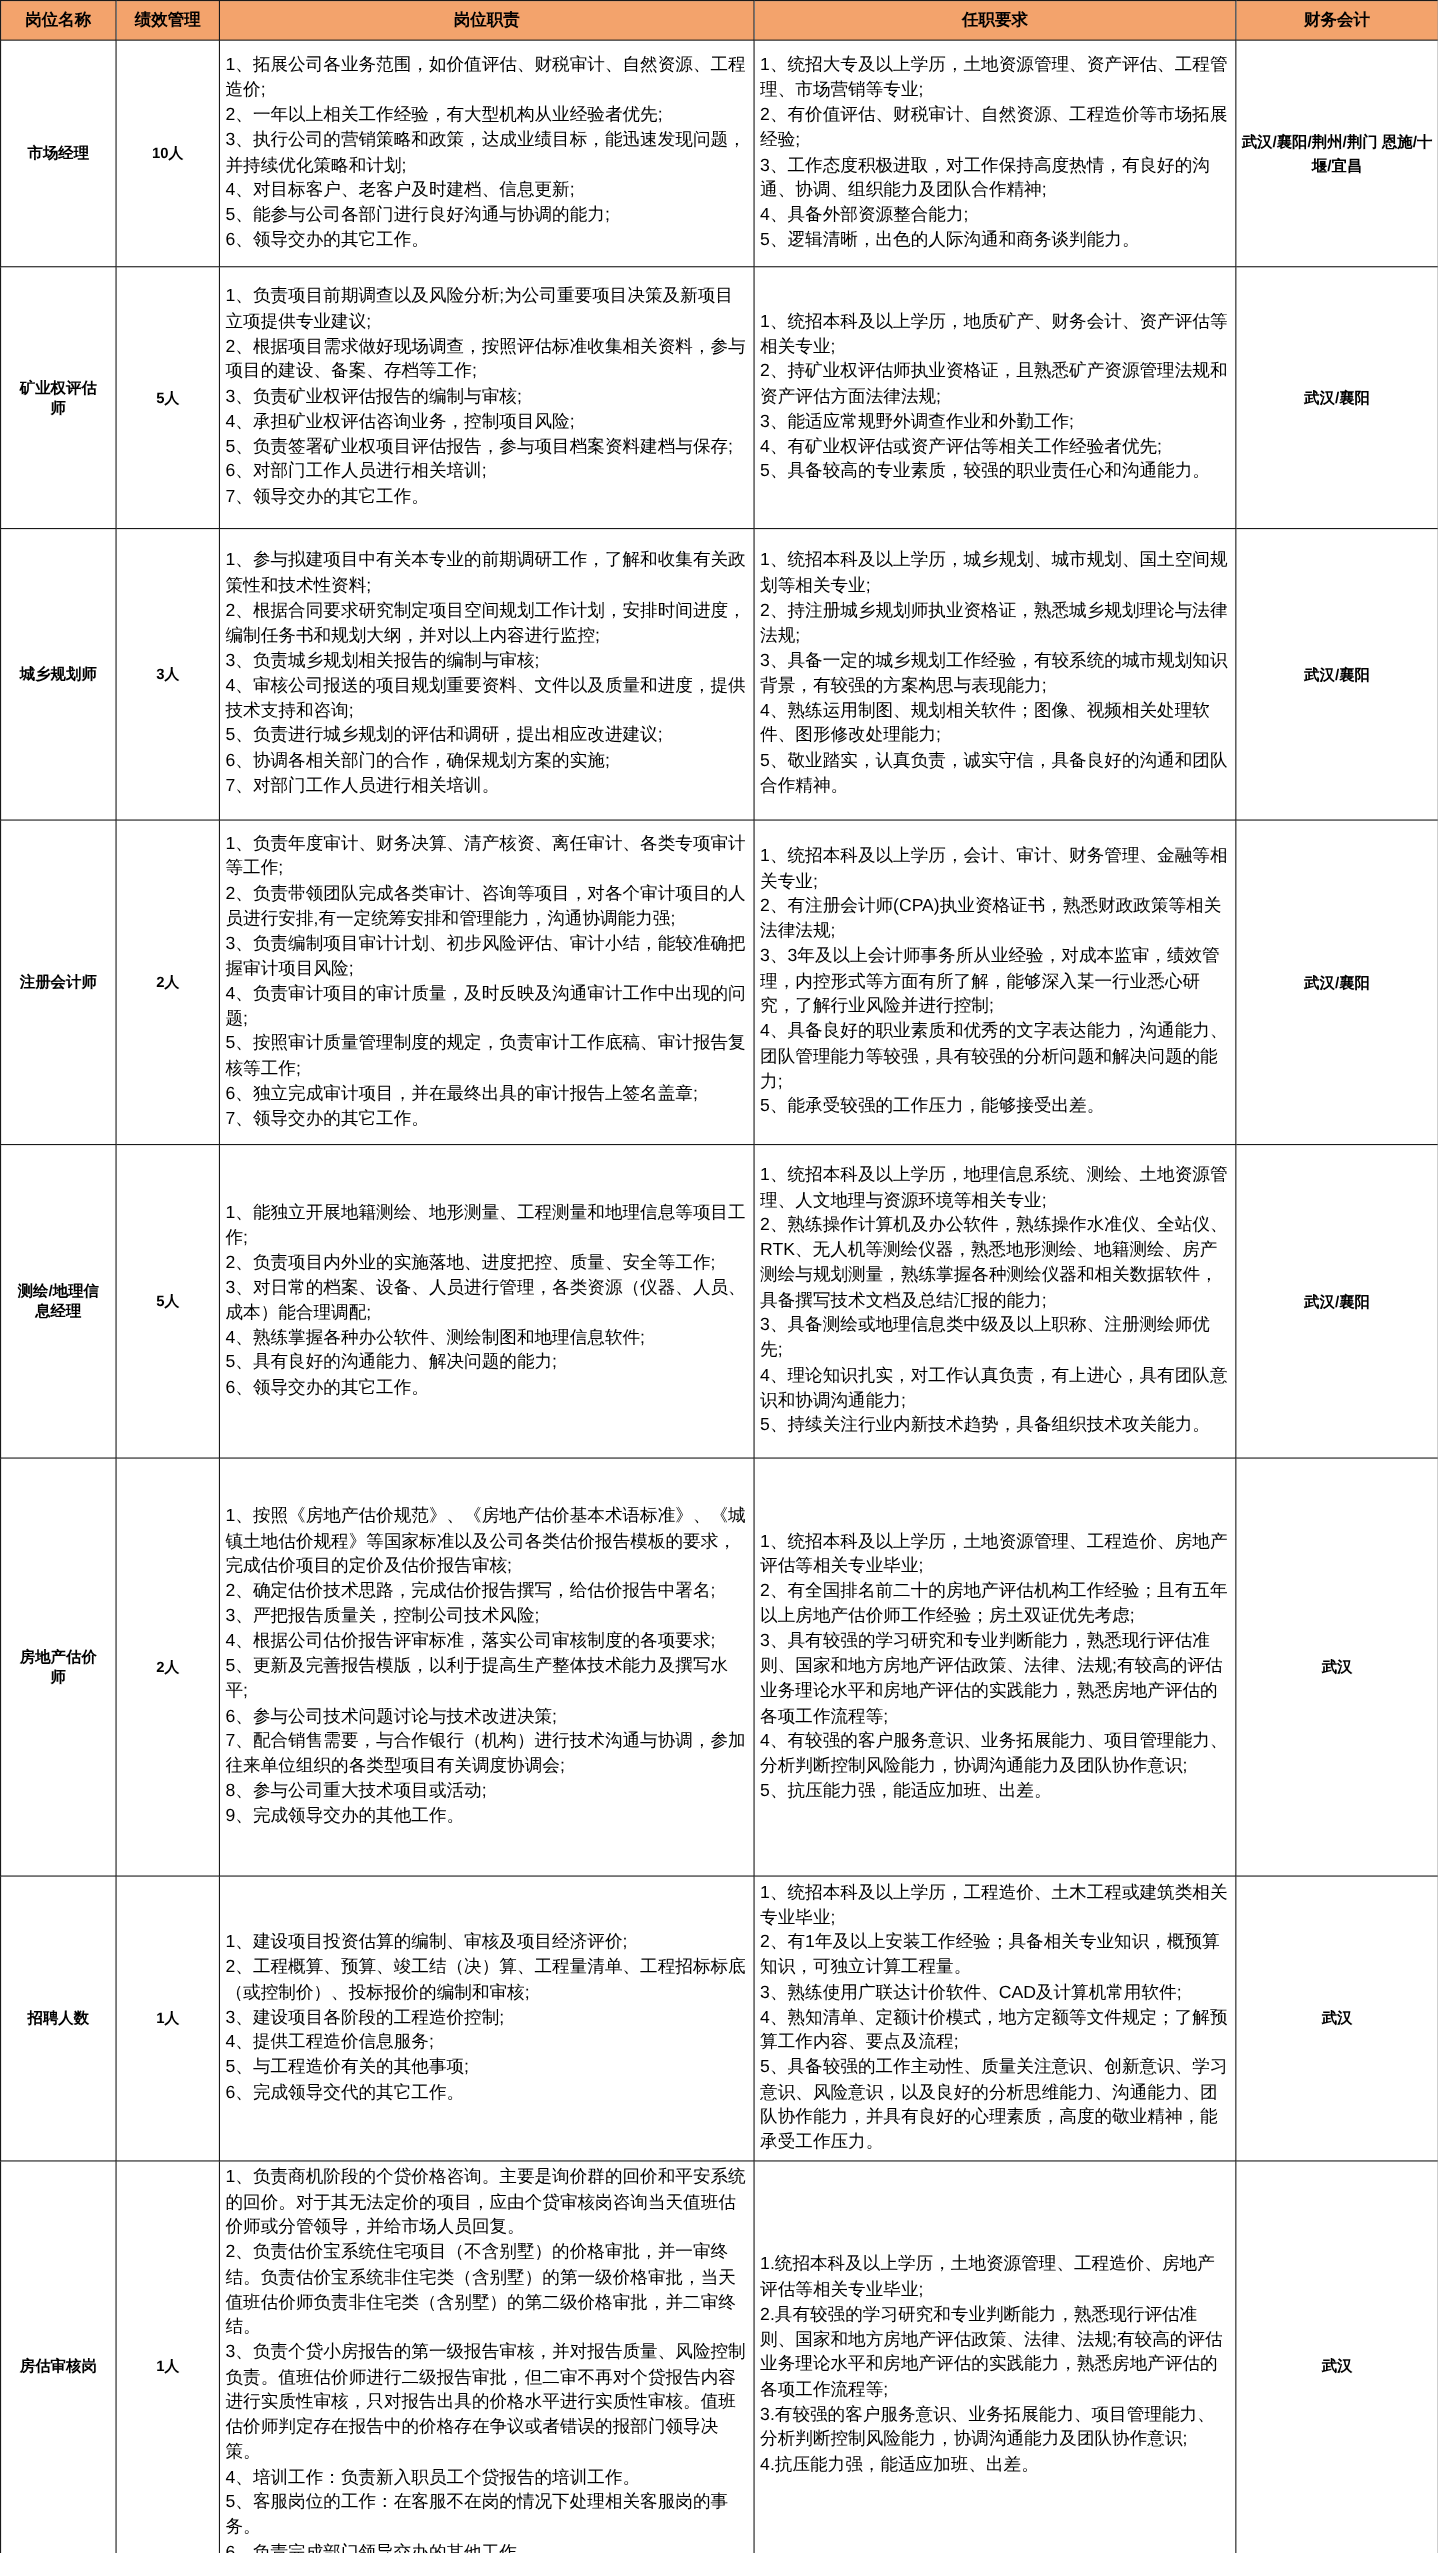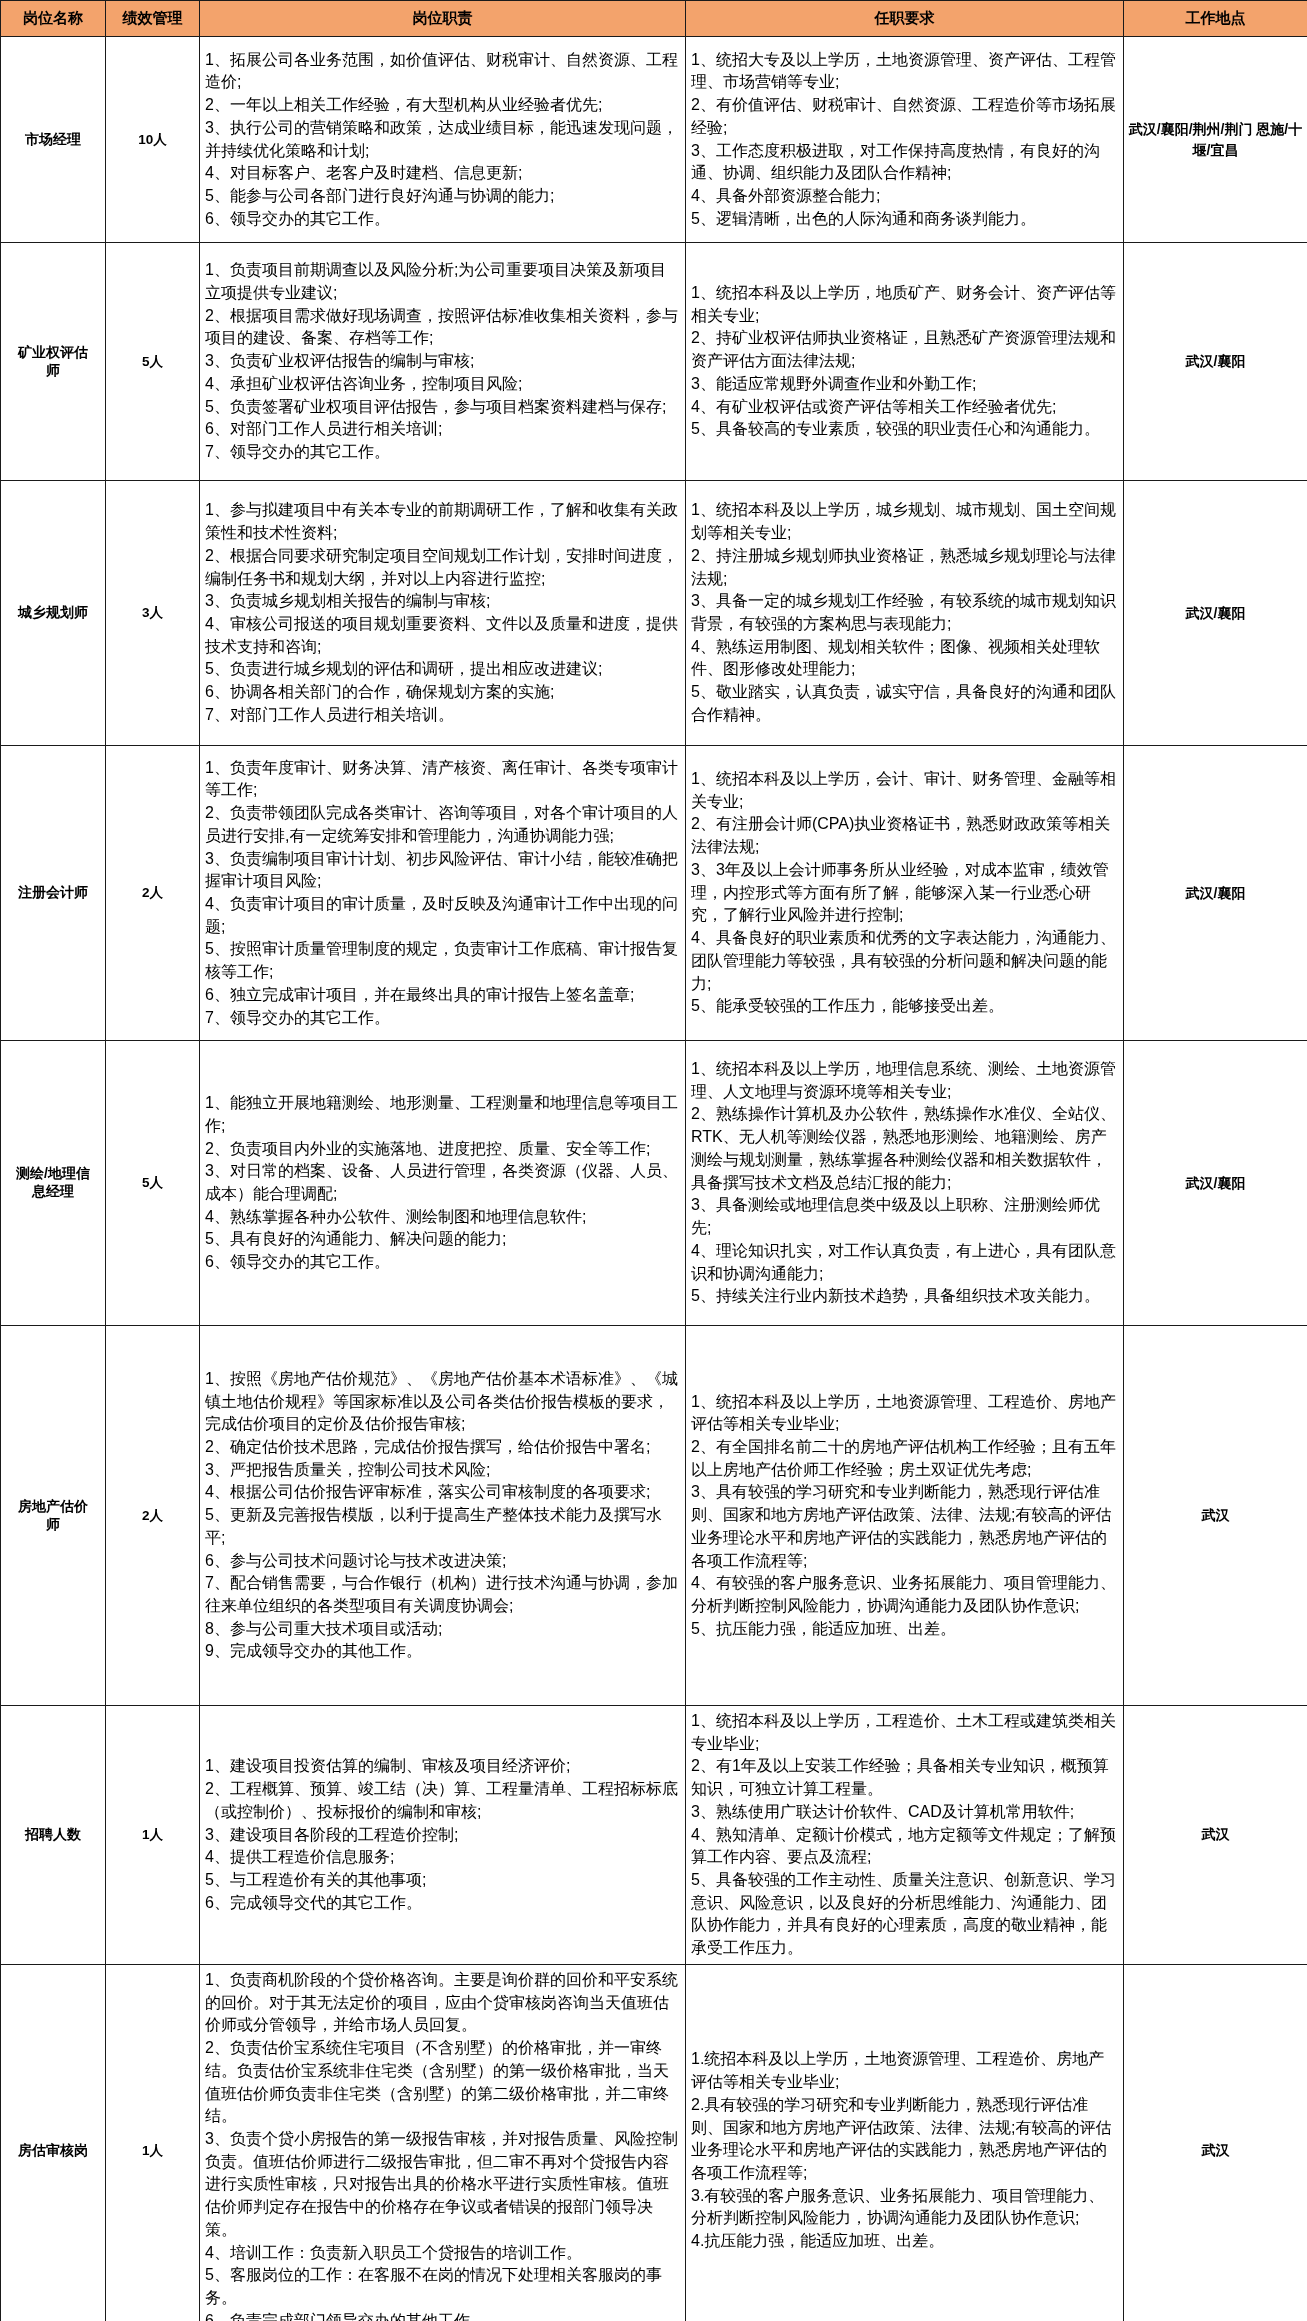--- a/index.html
+++ b/index.html
@@ -24,21 +24,21 @@
         <col style="width:486px">
         <col style="width:438px">
         <col style="width:184px">
   </colgroup>
   <tbody>
         <tr style="height:36px">
     <th>岗位名称</th>
     <th>绩效管理</th>
     <th>岗位职责</th>
     <th>任职要求</th>
-    <th>工作地点</th>
+    <th>财务会计</th>
   </tr>
   <tr style="height:206px">
     <td class="c-title">市场经理</td>
     <td class="c-count">10人</td>
     <td class="c-text">1、拓展公司各业务范围，如价值评估、财税审计、自然资源、工程造价;
 2、一年以上相关工作经验，有大型机构从业经验者优先;
 3、执行公司的营销策略和政策，达成业绩目标，能迅速发现问题，并持续优化策略和计划;
 4、对目标客户、老客户及时建档、信息更新;
 5、能参与公司各部门进行良好沟通与协调的能力;
 6、领导交办的其它工作。</td>

